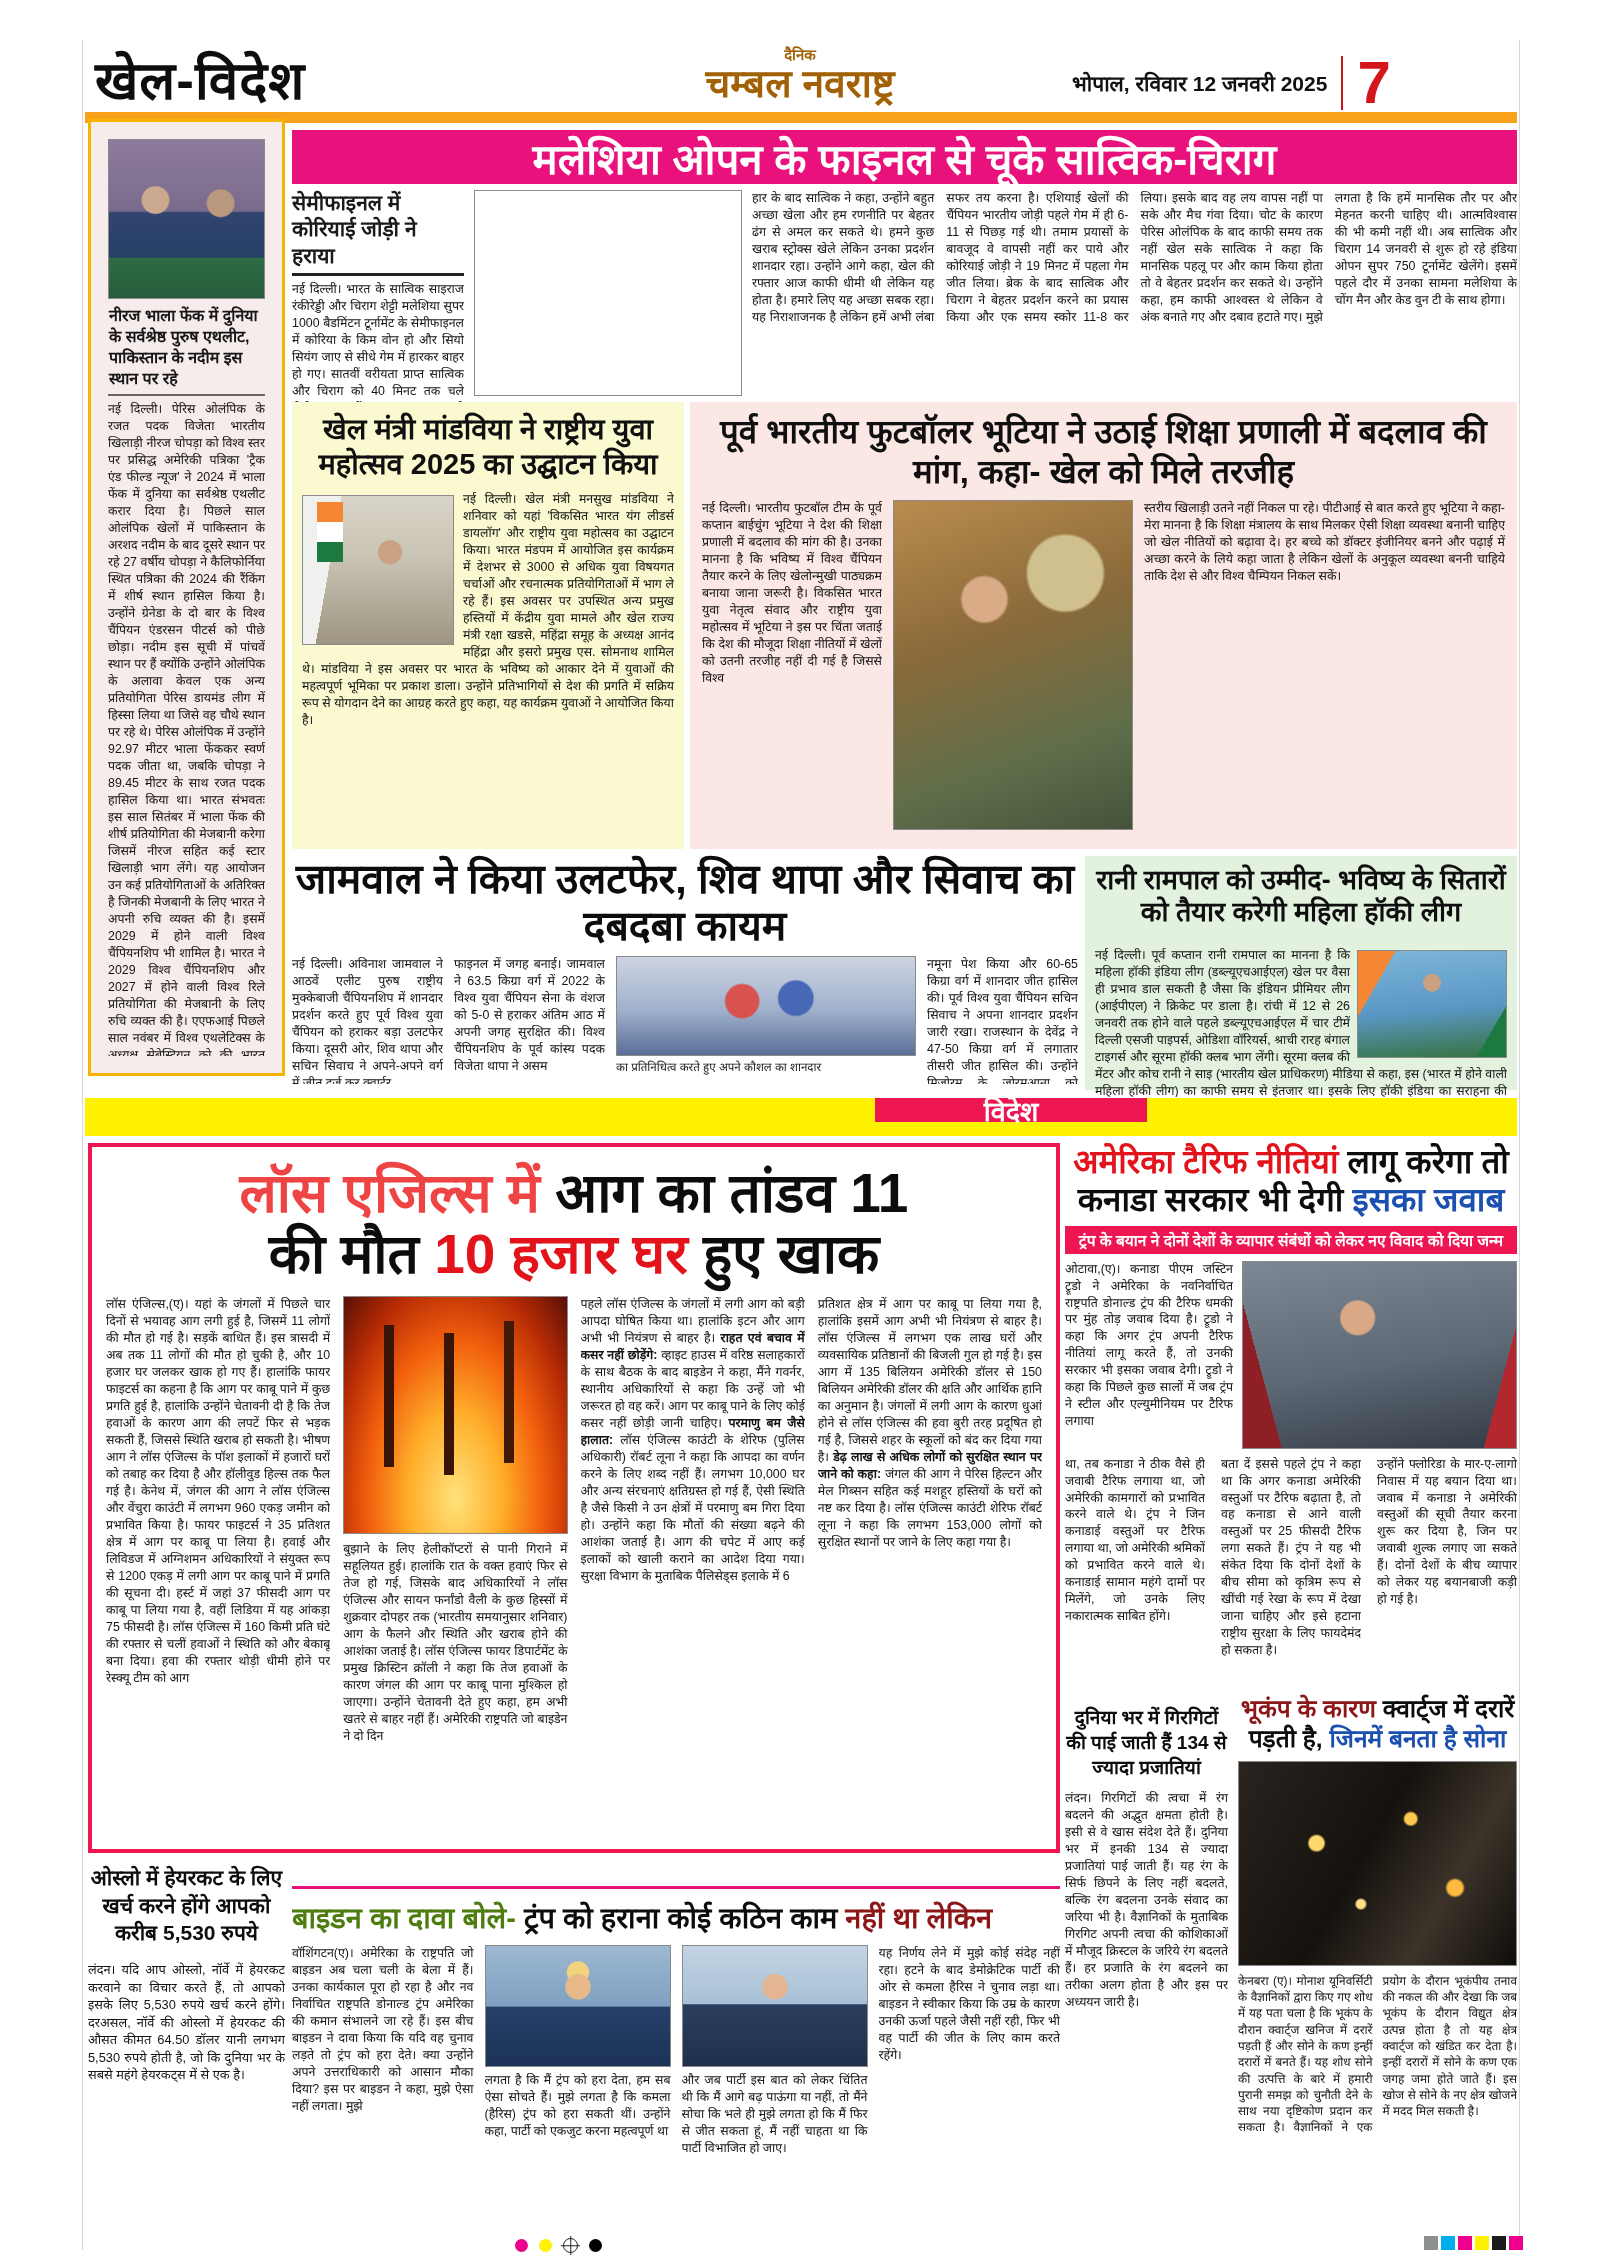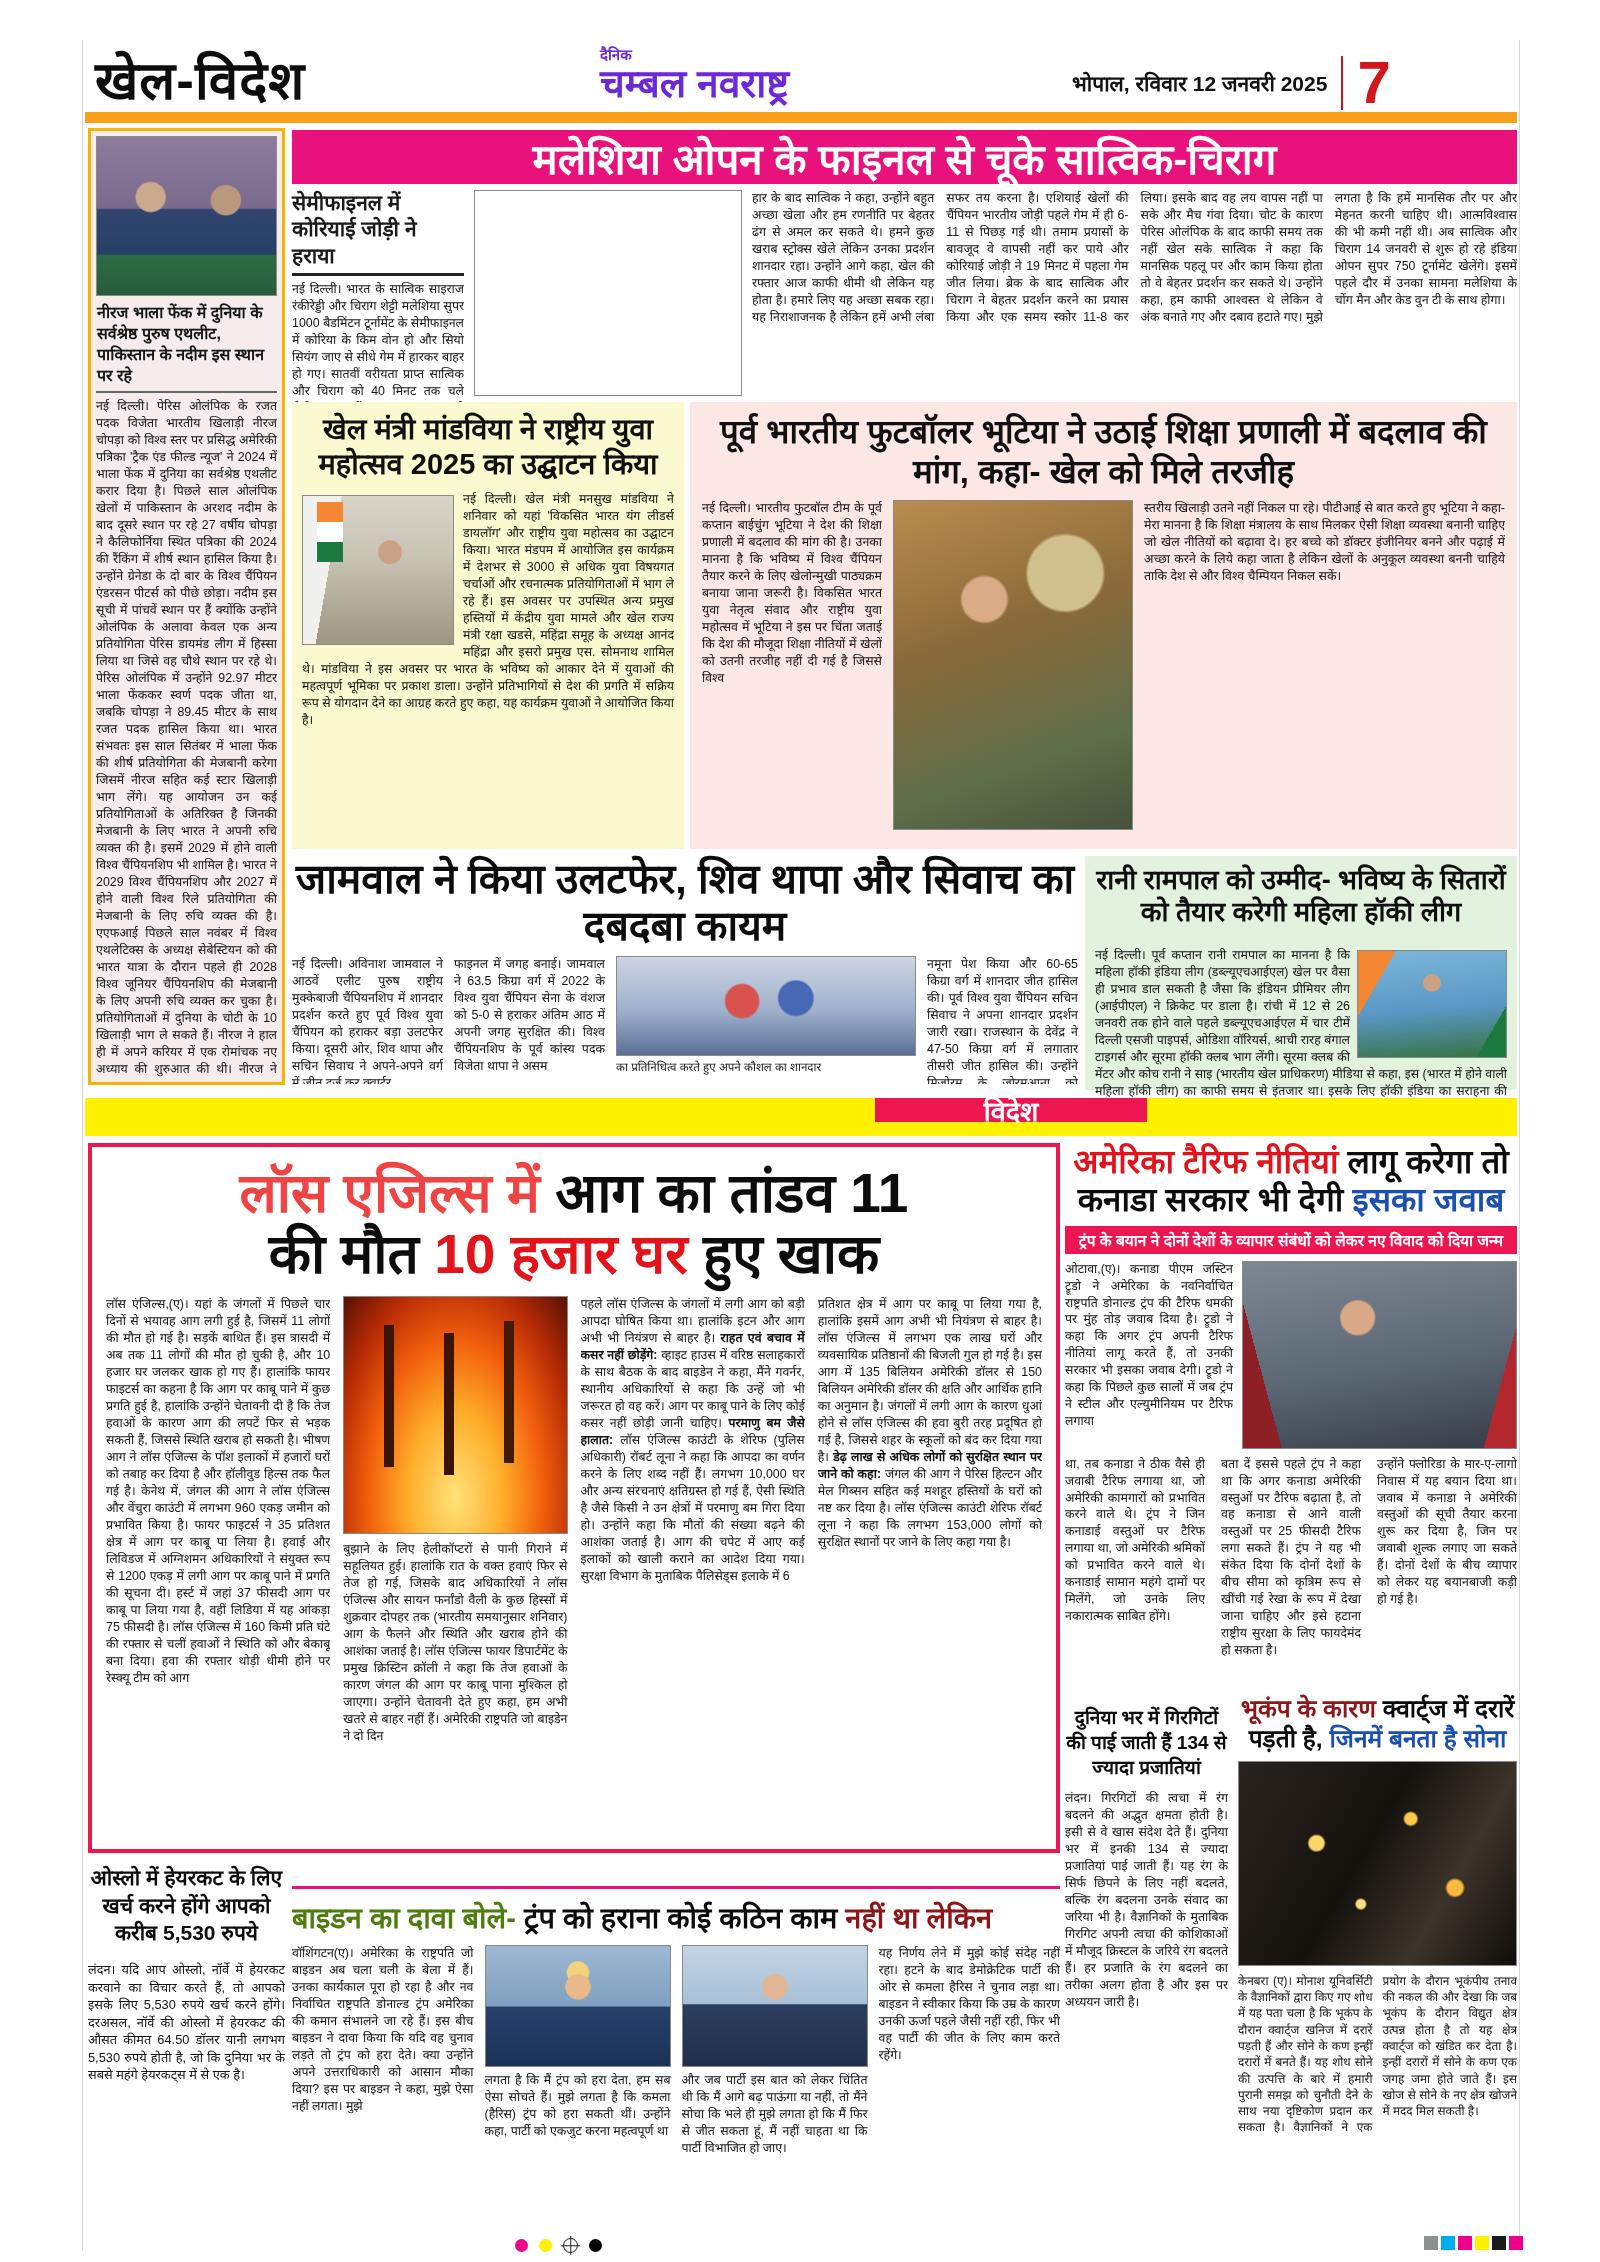--- a/index.html
+++ b/index.html
@@ -7,31 +7,31 @@
 .page{position:relative;width:1600px;height:2262px;background:#fff;margin:0 auto;
   font-family:"Liberation Sans",sans-serif;color:#1a1a1a;overflow:hidden;}
 .edge{position:absolute;background:#d6d6d6;width:1px;top:40px;height:2210px;}
 .edge.l{left:82px;} .edge.r{left:1519px;}
 .body-text{font-size:12.4px;line-height:1.37;text-align:justify;overflow:hidden;color:#141414;}
 .photo{position:relative;overflow:hidden;border:1px solid #8a8a8a;}
 b.inline-sub{font-weight:800;}
 
 
 .masthead-left{position:absolute;left:95px;top:42px;font-size:53px;font-weight:800;color:#0d0d0d;letter-spacing:1px;}
-.masthead-center{position:absolute;left:600px;top:44px;width:400px;color:#6d28d9;}
+.masthead-center{position:absolute;left:600px;top:44px;width:400px;text-align:center;color:#a16207;}
 .masthead-center .tagline{font-size:15px;font-weight:800;}
 .masthead-center .paper{font-size:39px;font-weight:800;line-height:1.05;}
 .masthead-right{position:absolute;left:1072px;top:56px;display:flex;align-items:center;gap:14px;}
 .masthead-right .dateline{font-size:21px;font-weight:700;color:#111;}
 .masthead-right .vrule{width:2px;height:54px;background:#c9151b;}
 .masthead-right .pageno{font-size:60px;font-weight:800;color:#d2161c;line-height:.9;}
 .orange-bar{position:absolute;left:85px;top:112px;width:1432px;height:11px;background:#F9A11B;}
 
 
-.neeraj-box{position:absolute;left:88px;top:128px;width:197px;height:957px;border:3px solid #F4B400;background:#F7ECEC;padding:5px;display:flex;flex-direction:column;}
+.neeraj-box{position:absolute;left:88px;top:119px;width:197px;height:957px;border:3px solid #F4B400;background:#F7ECEC;padding:17px;display:flex;flex-direction:column;}
 .ph-neeraj{height:160px;flex:none;background:
   radial-gradient(circle at 30% 38%,#caa98e 0 9%,transparent 10%),
   radial-gradient(circle at 72% 40%,#b9987d 0 9%,transparent 10%),
   linear-gradient(180deg,#8d7c9c 0%,#7a6a8c 45%,#31456f 46%,#274066 74%,#2e6b45 75%,#275c3b 100%);}
 .neeraj-caption{font-size:16px;font-weight:800;line-height:1.32;color:#161616;padding:6px 1px 5px;border-bottom:2px solid #666;margin-bottom:5px;}
 .neeraj-body{flex:1;}
 
 
 .malaysia-banner{position:absolute;left:292px;top:130px;width:1225px;height:54px;background:#E9117C;color:#fff;
   display:flex;align-items:center;justify-content:center;font-size:42px;font-weight:800;}

